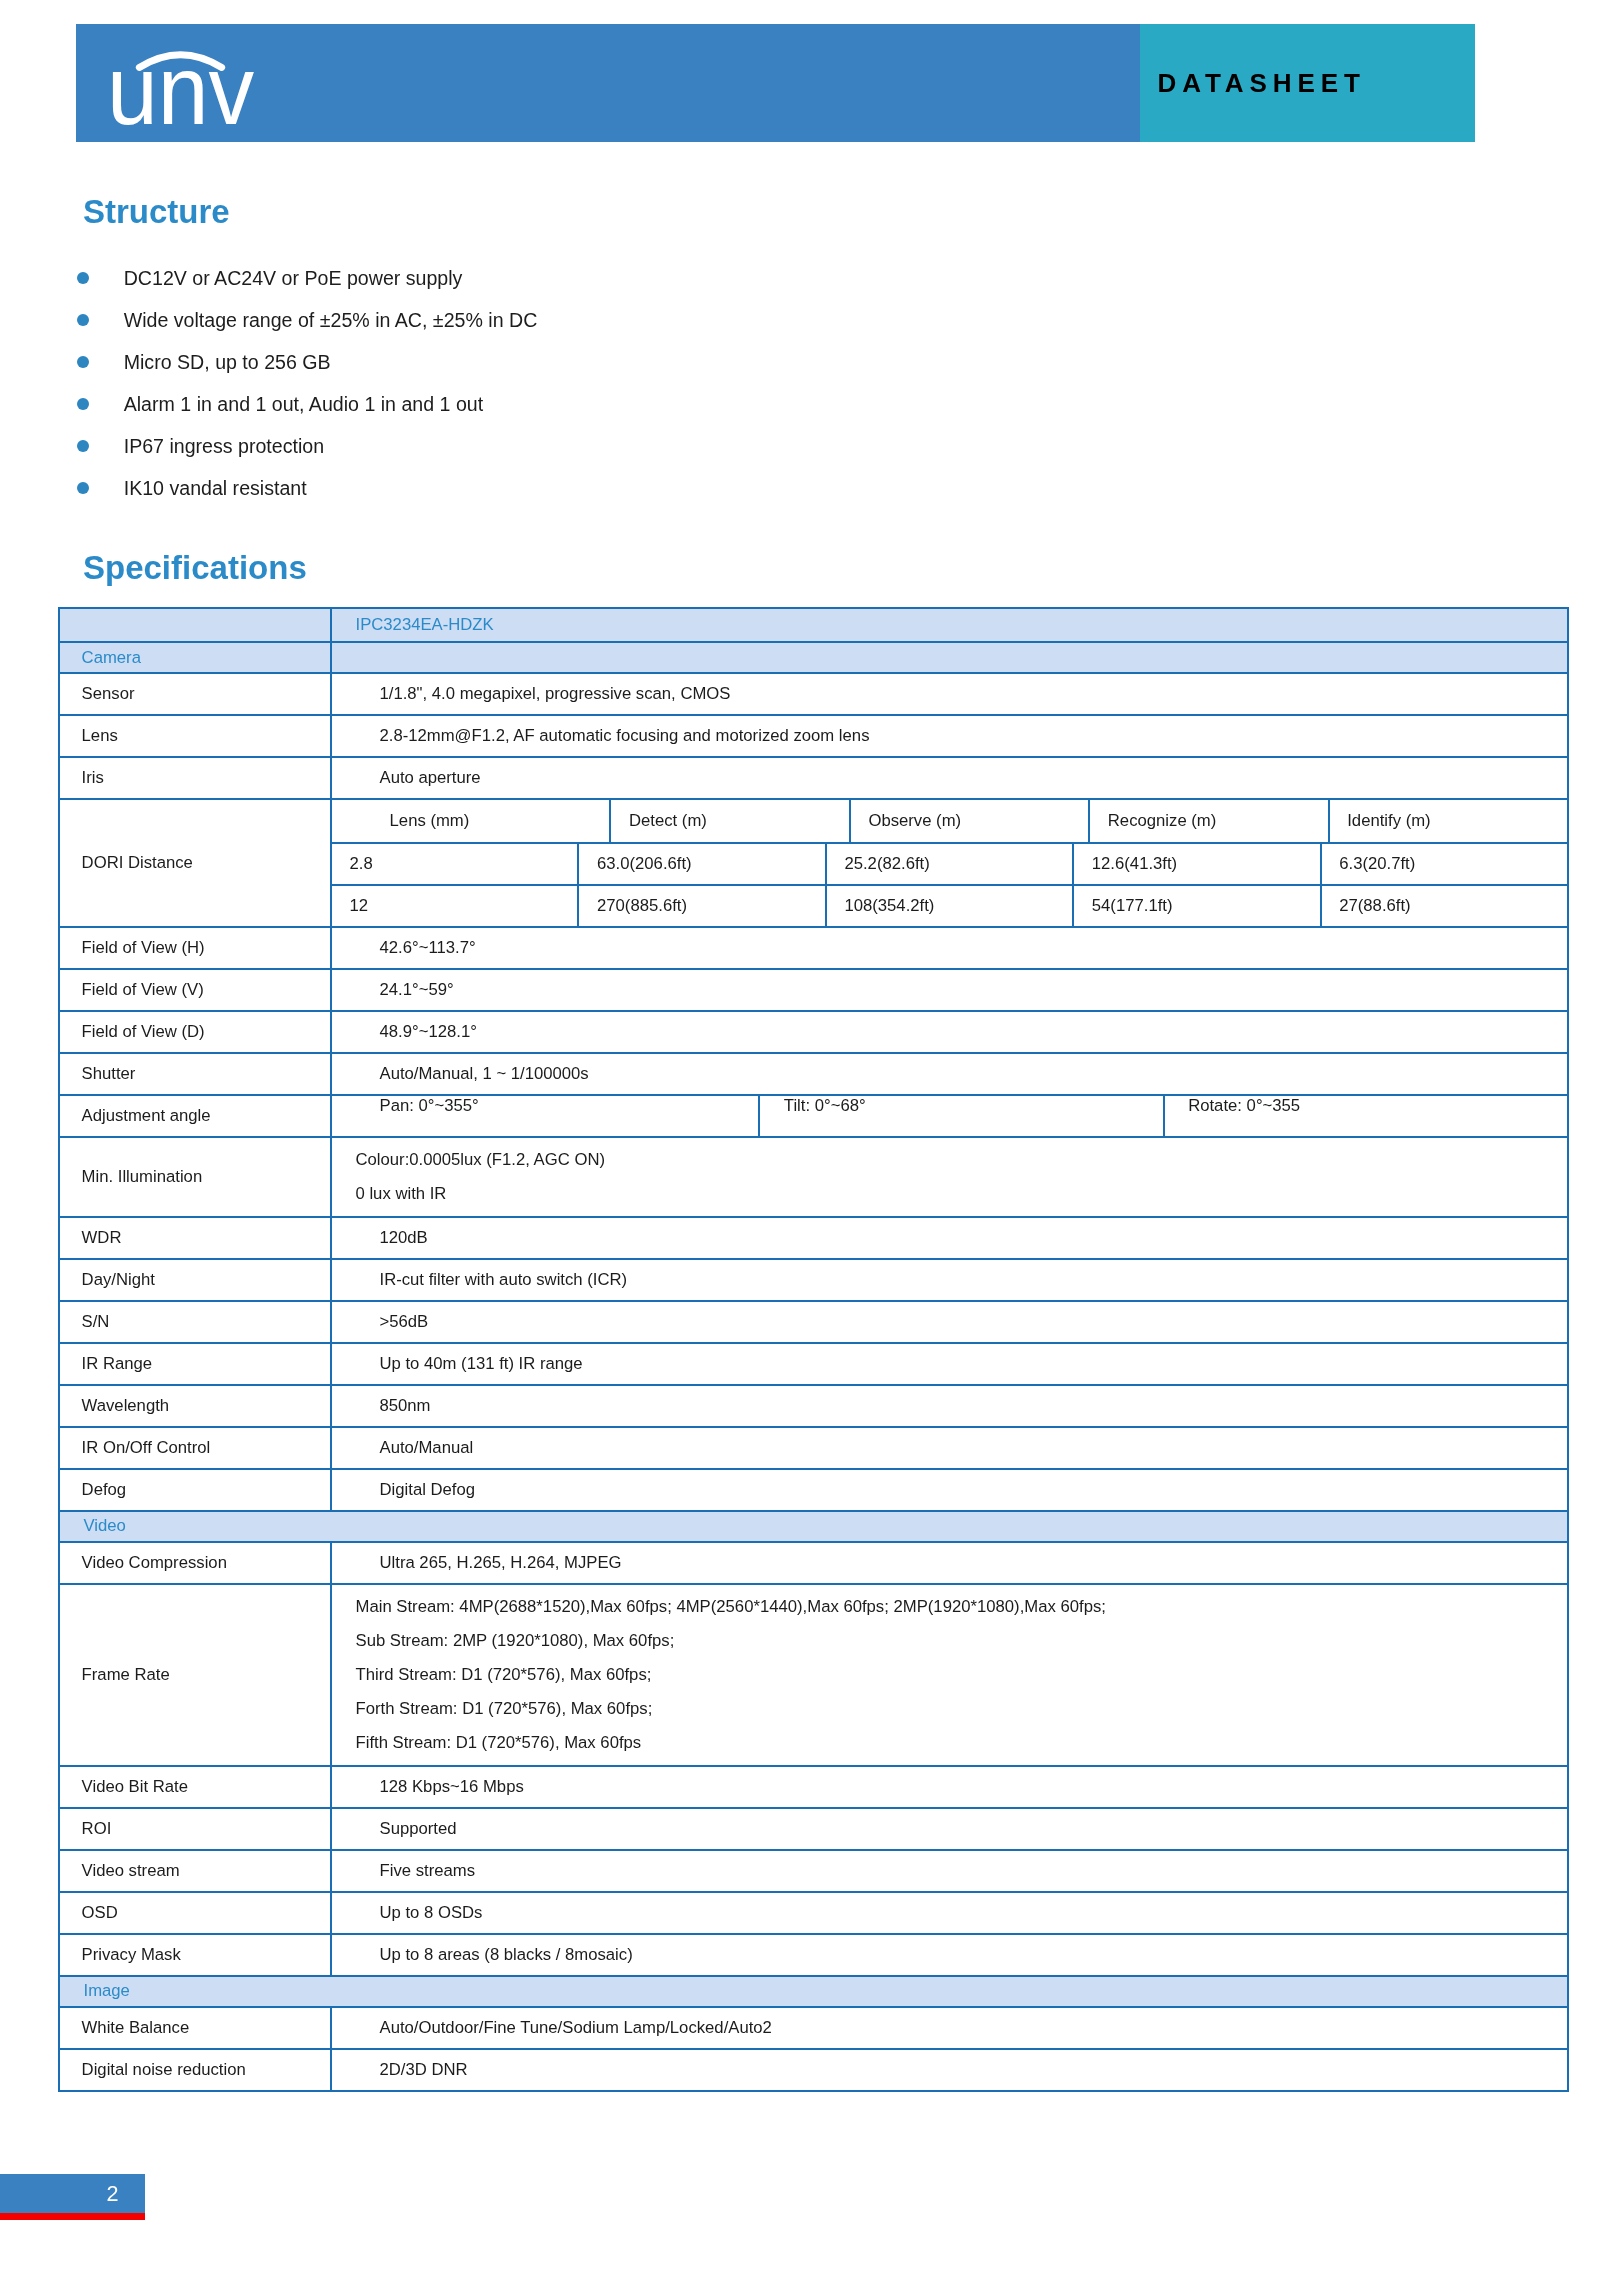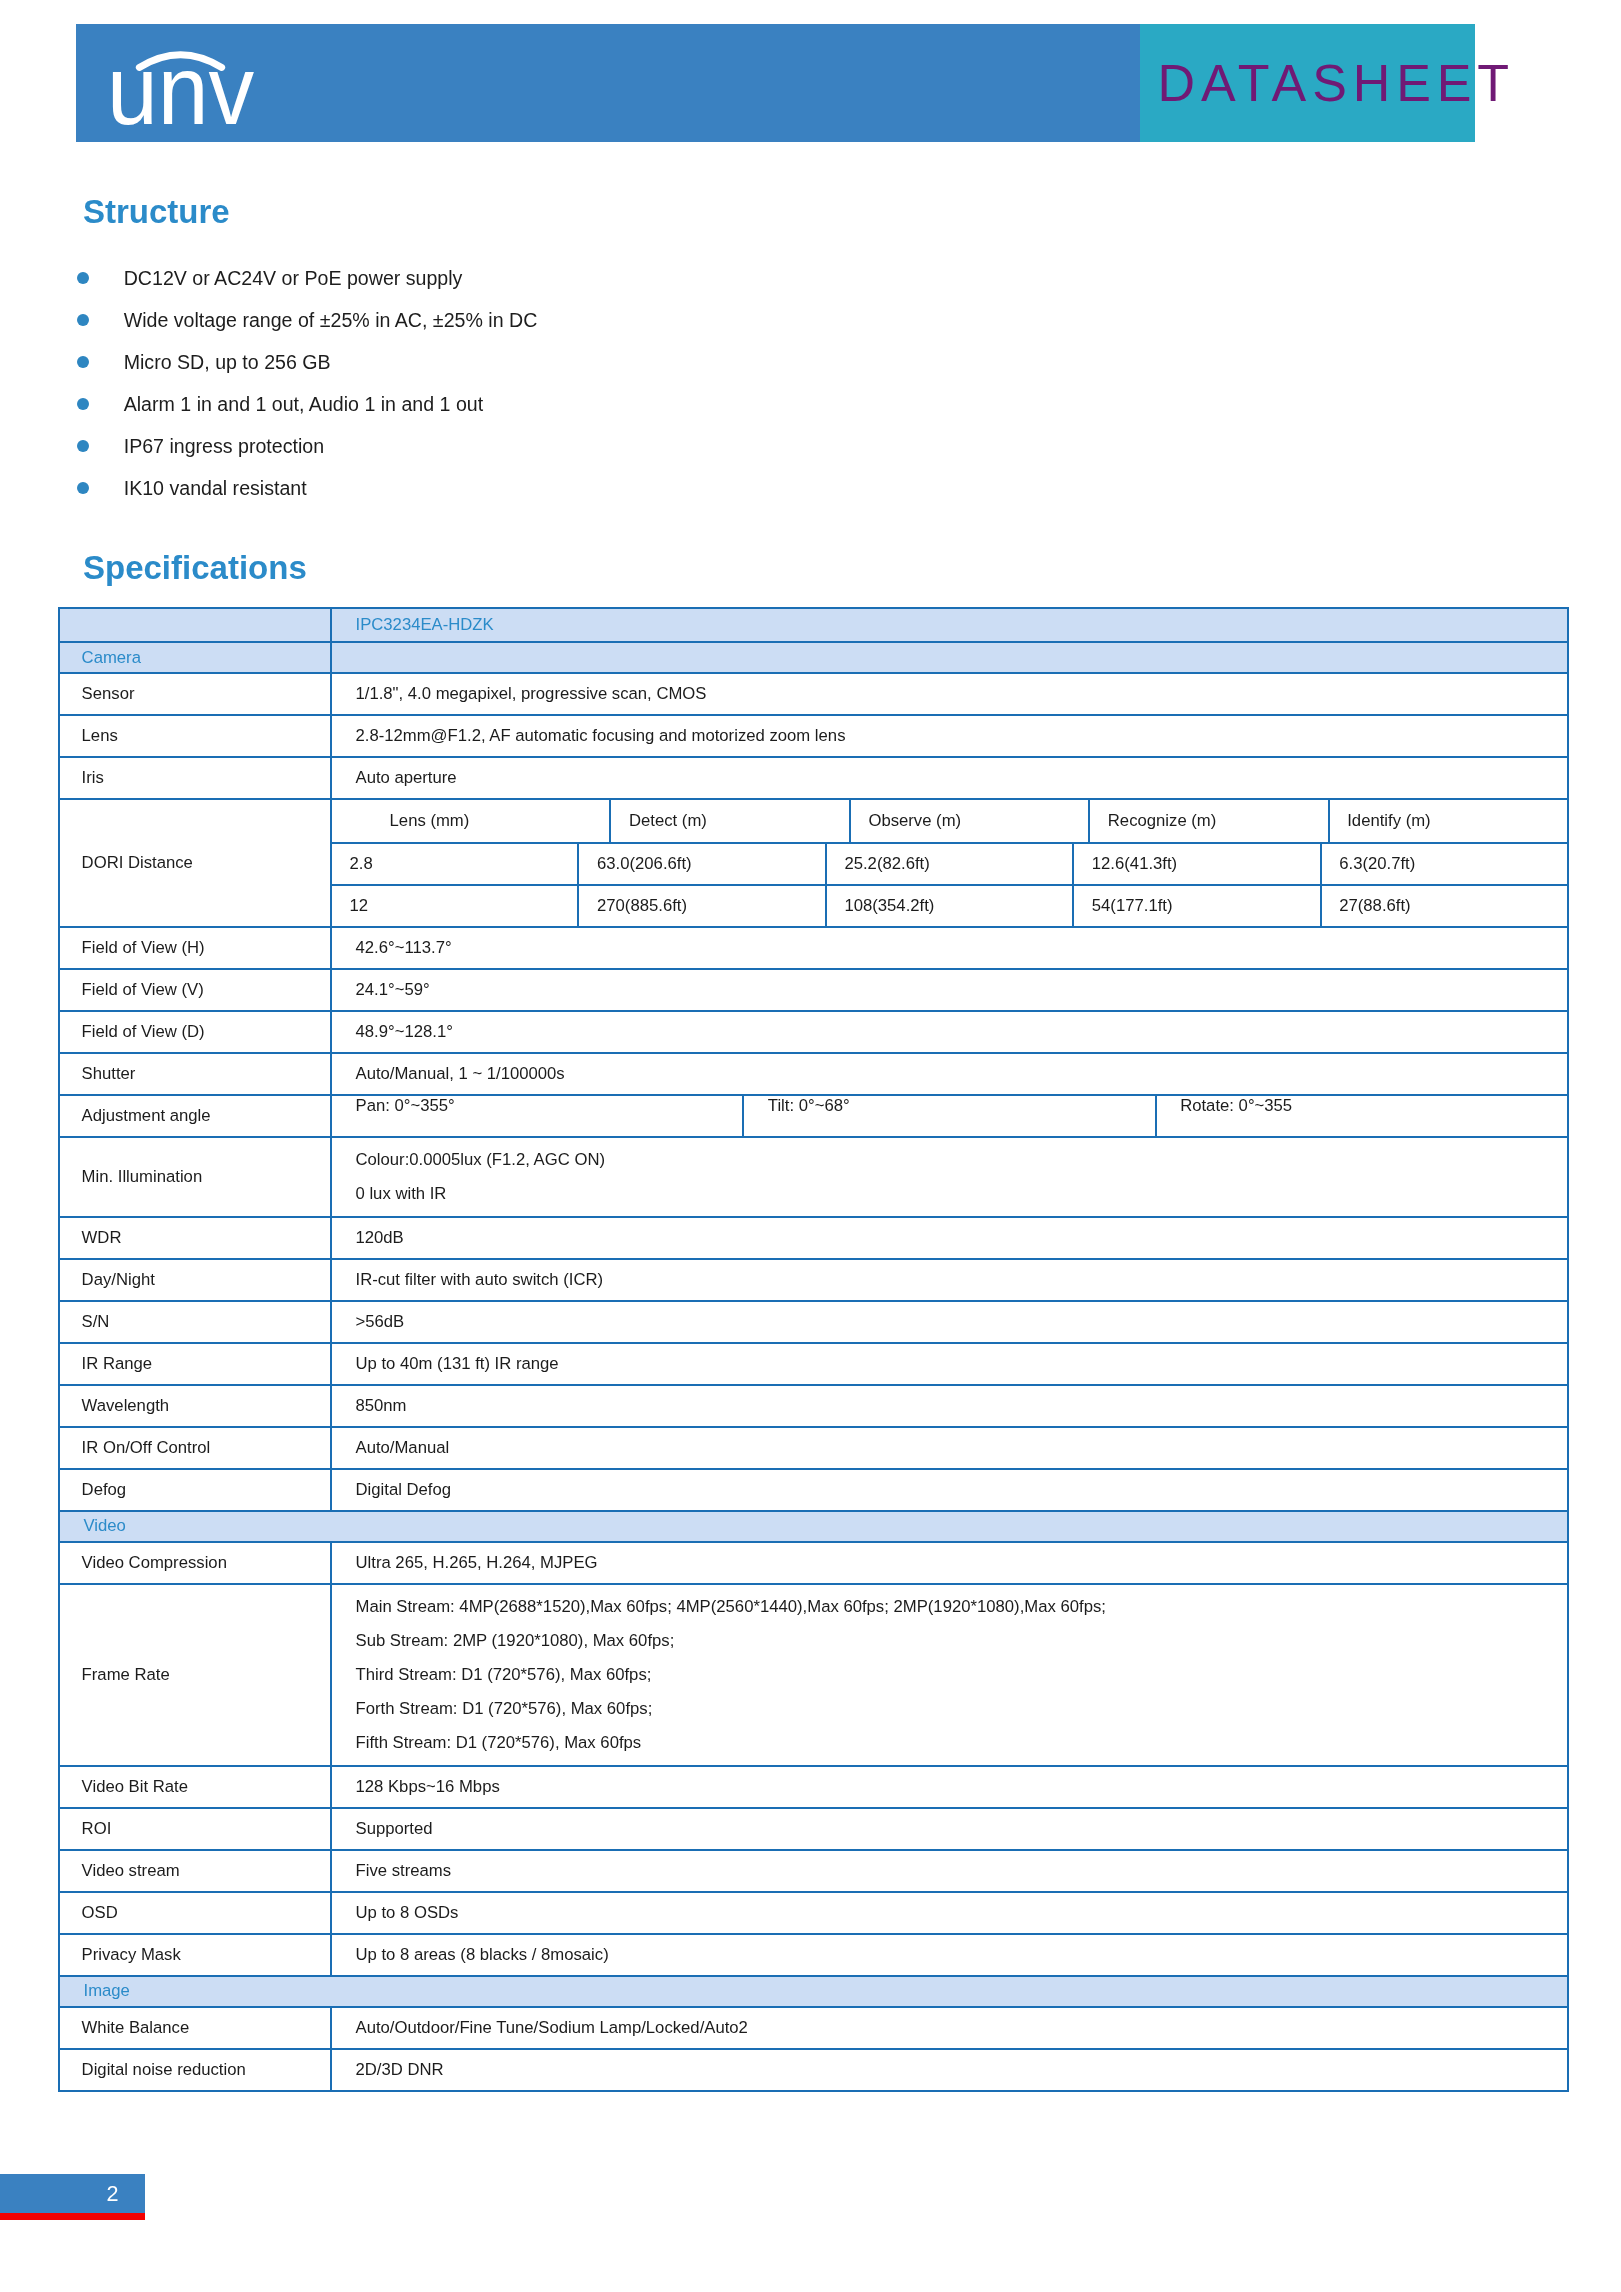--- a/index.html
+++ b/index.html
@@ -17,39 +17,39 @@
   body{
     width:1621px;height:2293px;position:relative;background:#ffffff;
     font-family:"Liberation Sans","DejaVu Sans",sans-serif;color:var(--text-dark);
     overflow:hidden;
   }
   
   .topbar{position:absolute;left:76px;top:24px;width:1399px;height:118px;background:var(--brand-blue);}
   .logo{position:absolute;left:25.5px;top:13.7px;width:157px;height:108px;}
   .banner{position:absolute;top:0;right:0;height:100%;width:335px;background:var(--banner-teal);
           display:flex;align-items:center;padding-left:17.6px;}
-  .banner span{font-size:52px;letter-spacing:5.9px;color:#701a75;font-weight:400;}
+  .banner span{font-size:26px;letter-spacing:5.9px;color:#000000;font-weight:700;}
   
   .h{position:absolute;left:71px;margin:12px;font-size:33px;font-weight:600;color:var(--heading-blue);line-height:1.1;}
   .structure-title{top:182px;}
   .specs-title{top:538px;}
   
   .bullets{position:absolute;left:71px;top:257px;margin:0;padding:0;list-style:none;}
   .bullets li{display:flex;align-items:center;height:42px;font-size:19.6px;color:#1d1d1d;}
   .dot{width:11.8px;height:11.8px;border-radius:50%;background:var(--bullet-blue);margin-left:5.9px;margin-right:35px;flex:0 0 11.8px;}
   
   .spec-table{position:absolute;left:58px;top:607px;width:1511px;background:#fff;
               border:2.9px solid var(--table-border);border-left-width:2px;border-right-width:2px;
               font-size:16.7px;}
   .row{display:flex;align-items:stretch;border-top:2.9px solid var(--table-border);}
   .row:first-child{border-top:none;}
   .lab{flex:0 0 272px;width:272px;border-right:2px solid var(--table-border);
        display:flex;align-items:center;padding-left:21.6px;}
   .val{flex:1;display:flex;align-items:center;padding-left:23.5px;}
-  .std{min-height:42px;}
+  .std{min-height:42px;gap:24px;}
   .sec{min-height:31px;background:var(--table-header-bg);}
   .sec span{color:var(--heading-blue);}
   .model{min-height:32px;}
   .model .val span{color:var(--heading-blue);}
   .vwrap{flex:1;display:flex;}
   .vcell{flex:1;display:flex;padding-left:23.5px;border-left:2px solid var(--table-border);}
   .vcell:first-child{border-left:none;}
   .dori{flex:1;display:flex;flex-direction:column;}
   .drow{display:flex;min-height:42px;border-top:2.9px solid var(--table-border);}
   .drow:first-child{border-top:none;margin-left:40px;}

